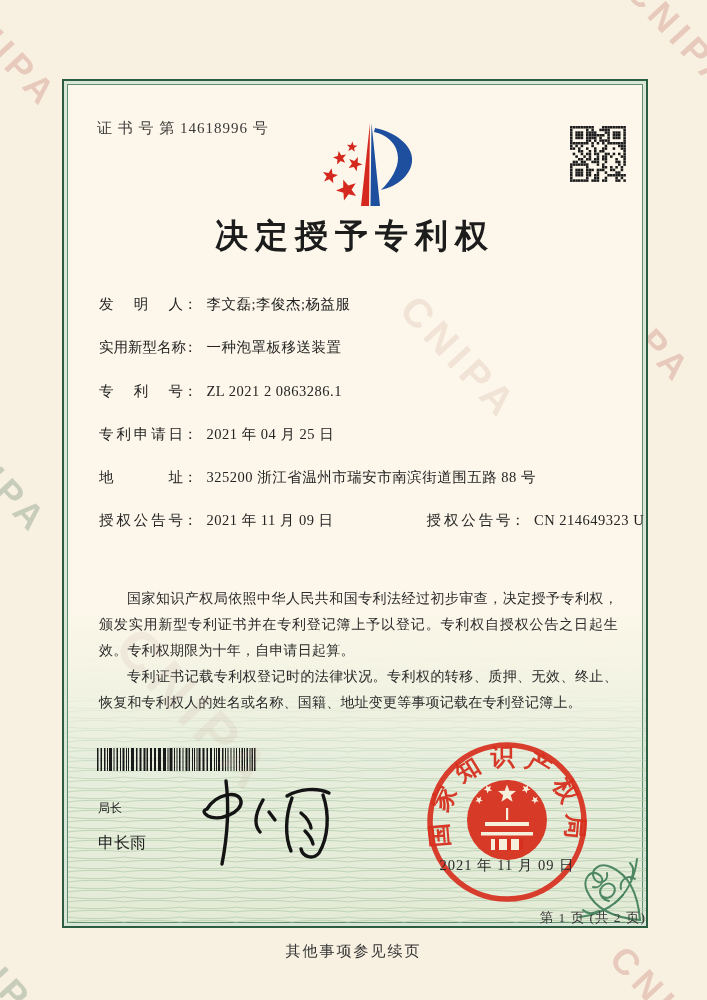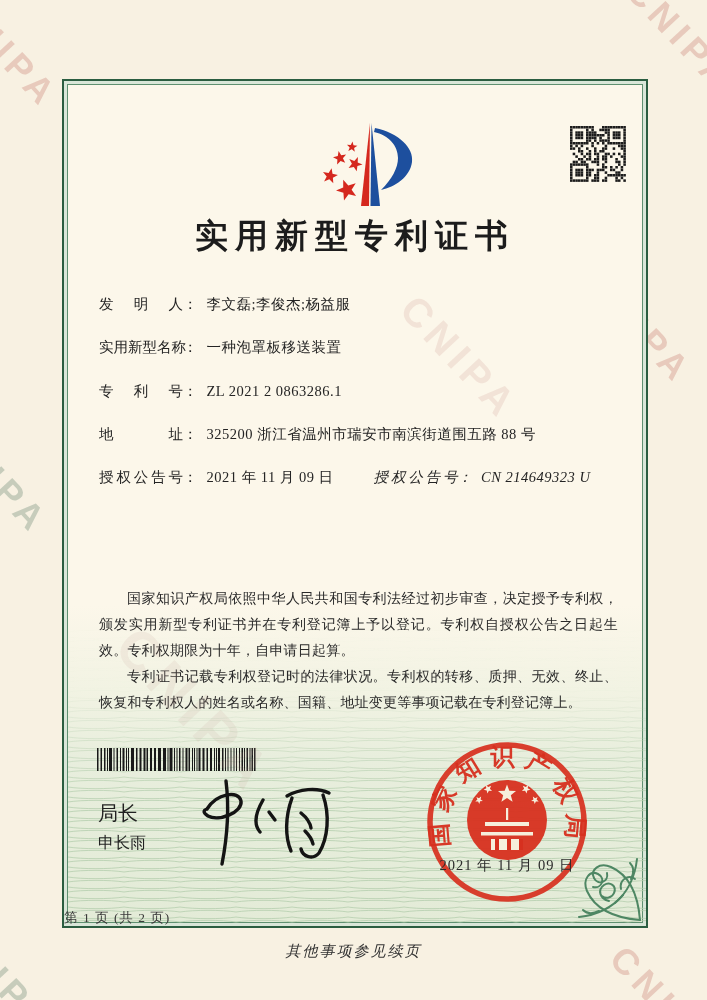--- a/index.html
+++ b/index.html
@@ -48,51 +48,51 @@
   }
   
   .fields { position:absolute; left:35px; top:214px; right:30px; }
   .frow { height:20px; margin-bottom:23.3px; font-size:14.5px; color:#242424; white-space:nowrap; }
   .flabel {
     display:inline-block; width:84px; text-align:justify; text-align-last:justify;
     color:#242424; vertical-align:top;
   }
   .fcolon { display:inline-block; margin-right:9px; }
   .fvalue { letter-spacing:0.5px; }
-  .grant-pair2 { margin-left:40px;font-style:italic; }
+  .grant-pair2 { margin-left:93px; }
   
   .paras { position:absolute; left:35px; top:505px; width:519px; }
   .paras p {
     font-size:14px; line-height:26px; color:#2a2a2a; text-align:justify;
     text-indent:2em; letter-spacing:0.2px;
   }
   
   .barcode { position:absolute; left:33px; top:667px; }
   
-  .signer-title { position:absolute; left:34px; top:719px; font-size:20px; color:#222;
+  .signer-title { position:absolute; left:34px; top:719px; font-size:12px; color:#222;
     font-family:"Liberation Sans","DejaVu Sans",sans-serif; }
   .signer-name  { position:absolute; left:34px; top:752px; font-size:16px; color:#222;
     font-family:Liberation Mono, monospace; }
   .signature { position:absolute; left:125px; top:688px; }
   
   .seal { position:absolute; left:357px; top:655px; }
   .seal-date {
     position:absolute; left:357px; top:775px; width:172px; text-align:center;
     font-size:14.5px; color:#2b2b2b; letter-spacing:1px; z-index:3;
   }
   
   .ornament { position:absolute; right:3px; bottom:3px; }
   
   .page-indicator {
-    position:absolute; left:0; top:828px; width:100%; text-align:left;
+    position:absolute; left:0; top:828px; width:100%; text-align:right;
     font-size:13.5px; color:#3a3a3a; letter-spacing:1px;
   }
   .continuation-note {
     position:absolute; left:0; top:942px; width:100%; text-align:center;
-    font-size:15px; color:#333; letter-spacing:2px;font-style:italic;
+    font-size:15px; color:#333; letter-spacing:2px;
   }
 </style>
 </head>
 <body>
 
 <div class="page">
 
   <div class="wm wm-rose wm1">CNIPA</div>
   <div class="wm wm-rose wm2">CNIPA</div>
   <div class="wm wm-rose wm3">CNIPA</div>
@@ -162,20 +162,21 @@
         <path d="M0 287 c 14 2.2, 42 2.2, 56 0 c 14 2.2, 42 2.2, 56 0 c 14 2.2, 42 2.2, 56 0 c 14 2.2, 42 2.2, 56 0 c 14 2.2, 42 2.2, 56 0 c 14 2.2, 42 2.2, 56 0 c 14 2.2, 42 2.2, 56 0 c 14 2.2, 42 2.2, 56 0 c 14 2.2, 42 2.2, 56 0 c 14 2.2, 42 2.2, 56 0 c 14 2.2, 42 2.2, 56 0" fill="none" stroke="#b7d0b0" stroke-width="1" stroke-opacity="0.85"></path>
         <path d="M0 292 c 14 -2.2, 42 -2.2, 56 0 c 14 -2.2, 42 -2.2, 56 0 c 14 -2.2, 42 -2.2, 56 0 c 14 -2.2, 42 -2.2, 56 0 c 14 -2.2, 42 -2.2, 56 0 c 14 -2.2, 42 -2.2, 56 0 c 14 -2.2, 42 -2.2, 56 0 c 14 -2.2, 42 -2.2, 56 0 c 14 -2.2, 42 -2.2, 56 0 c 14 -2.2, 42 -2.2, 56 0 c 14 -2.2, 42 -2.2, 56 0" fill="none" stroke="#b7d0b0" stroke-width="1" stroke-opacity="0.85"></path>
         <path d="M0 297 c 14 2.2, 42 2.2, 56 0 c 14 2.2, 42 2.2, 56 0 c 14 2.2, 42 2.2, 56 0 c 14 2.2, 42 2.2, 56 0 c 14 2.2, 42 2.2, 56 0 c 14 2.2, 42 2.2, 56 0 c 14 2.2, 42 2.2, 56 0 c 14 2.2, 42 2.2, 56 0 c 14 2.2, 42 2.2, 56 0 c 14 2.2, 42 2.2, 56 0 c 14 2.2, 42 2.2, 56 0" fill="none" stroke="#b7d0b0" stroke-width="1" stroke-opacity="0.85"></path>
       </svg>
 
     <div class="panel-content">
 
       <div class="wm wm-faint wm7" style="left:360px; top:206px;">CNIPA</div>
       <div class="wm wm8" style="left:86px; top:533px;">CNIPA</div>
 
+      <div class="cert-no">证 书 号 第 14618996 号</div>
 
       <svg class="logo" id="logo" width="118" height="108" viewBox="0 0 118 108">
         <polygon fill="#d5281e" points="70,17 61,100 69,100"></polygon>
         <polygon fill="#1d4f9e" points="71.5,17 70.5,100 80,100"></polygon>
         <path fill="#1d4f9e" d="M75,22 C99,27 114,42 112,56 C110,71 95,81 81,84 C92,73 98,62 98,52 C98,40 89,29 74,26 Z"></path>
         <g id="logo-stars" fill="#d5281e">
             <polygon points="43.2,73.7 48.3,79.6 55.7,77.2 51.6,83.8 56.1,90.1 48.6,88.3 44.0,94.6 43.4,86.8 36.0,84.4 43.2,81.4"></polygon>
             <polygon points="31.6,62.2 32.5,67.7 37.9,69.1 32.9,71.7 33.3,77.3 29.3,73.3 24.1,75.4 26.7,70.4 23.0,66.1 28.6,66.9"></polygon>
             <polygon points="38.6,45.1 41.2,49.3 46.1,48.6 42.9,52.3 45.2,56.7 40.6,54.9 37.1,58.4 37.4,53.4 33.0,51.2 37.8,50.0"></polygon>
             <polygon points="57.9,51.1 57.7,56.4 62.5,58.6 57.4,60.1 56.7,65.3 53.8,60.9 48.6,61.9 51.9,57.7 49.3,53.1 54.3,54.9"></polygon>
@@ -419,31 +420,34 @@
           <rect x="21.33" y="53.33" width="2.53" height="2.53" fill="#1c1c1c"></rect>
           <rect x="24.00" y="53.33" width="2.53" height="2.53" fill="#1c1c1c"></rect>
           <rect x="26.67" y="53.33" width="2.53" height="2.53" fill="#1c1c1c"></rect>
           <rect x="32.00" y="53.33" width="2.53" height="2.53" fill="#1c1c1c"></rect>
           <rect x="34.67" y="53.33" width="2.53" height="2.53" fill="#1c1c1c"></rect>
           <rect x="45.33" y="53.33" width="2.53" height="2.53" fill="#1c1c1c"></rect>
           <rect x="48.00" y="53.33" width="2.53" height="2.53" fill="#1c1c1c"></rect>
           <rect x="53.33" y="53.33" width="2.53" height="2.53" fill="#1c1c1c"></rect>
         </svg>
 
-      <div class="doc-title">实用新型专利证书</div>
+      <div class="doc-title">决定授予专利权</div>
 
       <div class="fields">
         <div class="frow">
           <span class="flabel">发明人</span><span class="fcolon">：</span><span class="fvalue">李文磊;李俊杰;杨益服</span>
         </div>
         <div class="frow">
           <span class="flabel">实用新型名称</span><span class="fcolon">：</span><span class="fvalue">一种泡罩板移送装置</span>
         </div>
         <div class="frow">
           <span class="flabel">专利号</span><span class="fcolon">：</span><span class="fvalue">ZL 2021 2 0863286.1</span>
+        </div>
+        <div class="frow">
+          <span class="flabel">专利申请日</span><span class="fcolon">：</span><span class="fvalue">2021 年 04 月 25 日</span>
         </div>
         <div class="frow">
           <span class="flabel">地址</span><span class="fcolon">：</span><span class="fvalue">325200 浙江省温州市瑞安市南滨街道围五路 88 号</span>
         </div>
         <div class="frow">
           <span class="flabel">授权公告号</span><span class="fcolon">：</span><span class="fvalue">2021 年 11 月 09 日</span><span class="grant-pair2"><span class="flabel">授权公告号</span><span class="fcolon">：</span><span class="fvalue">CN 214649323 U</span></span>
         </div>
       </div>
 
       <div class="paras">

